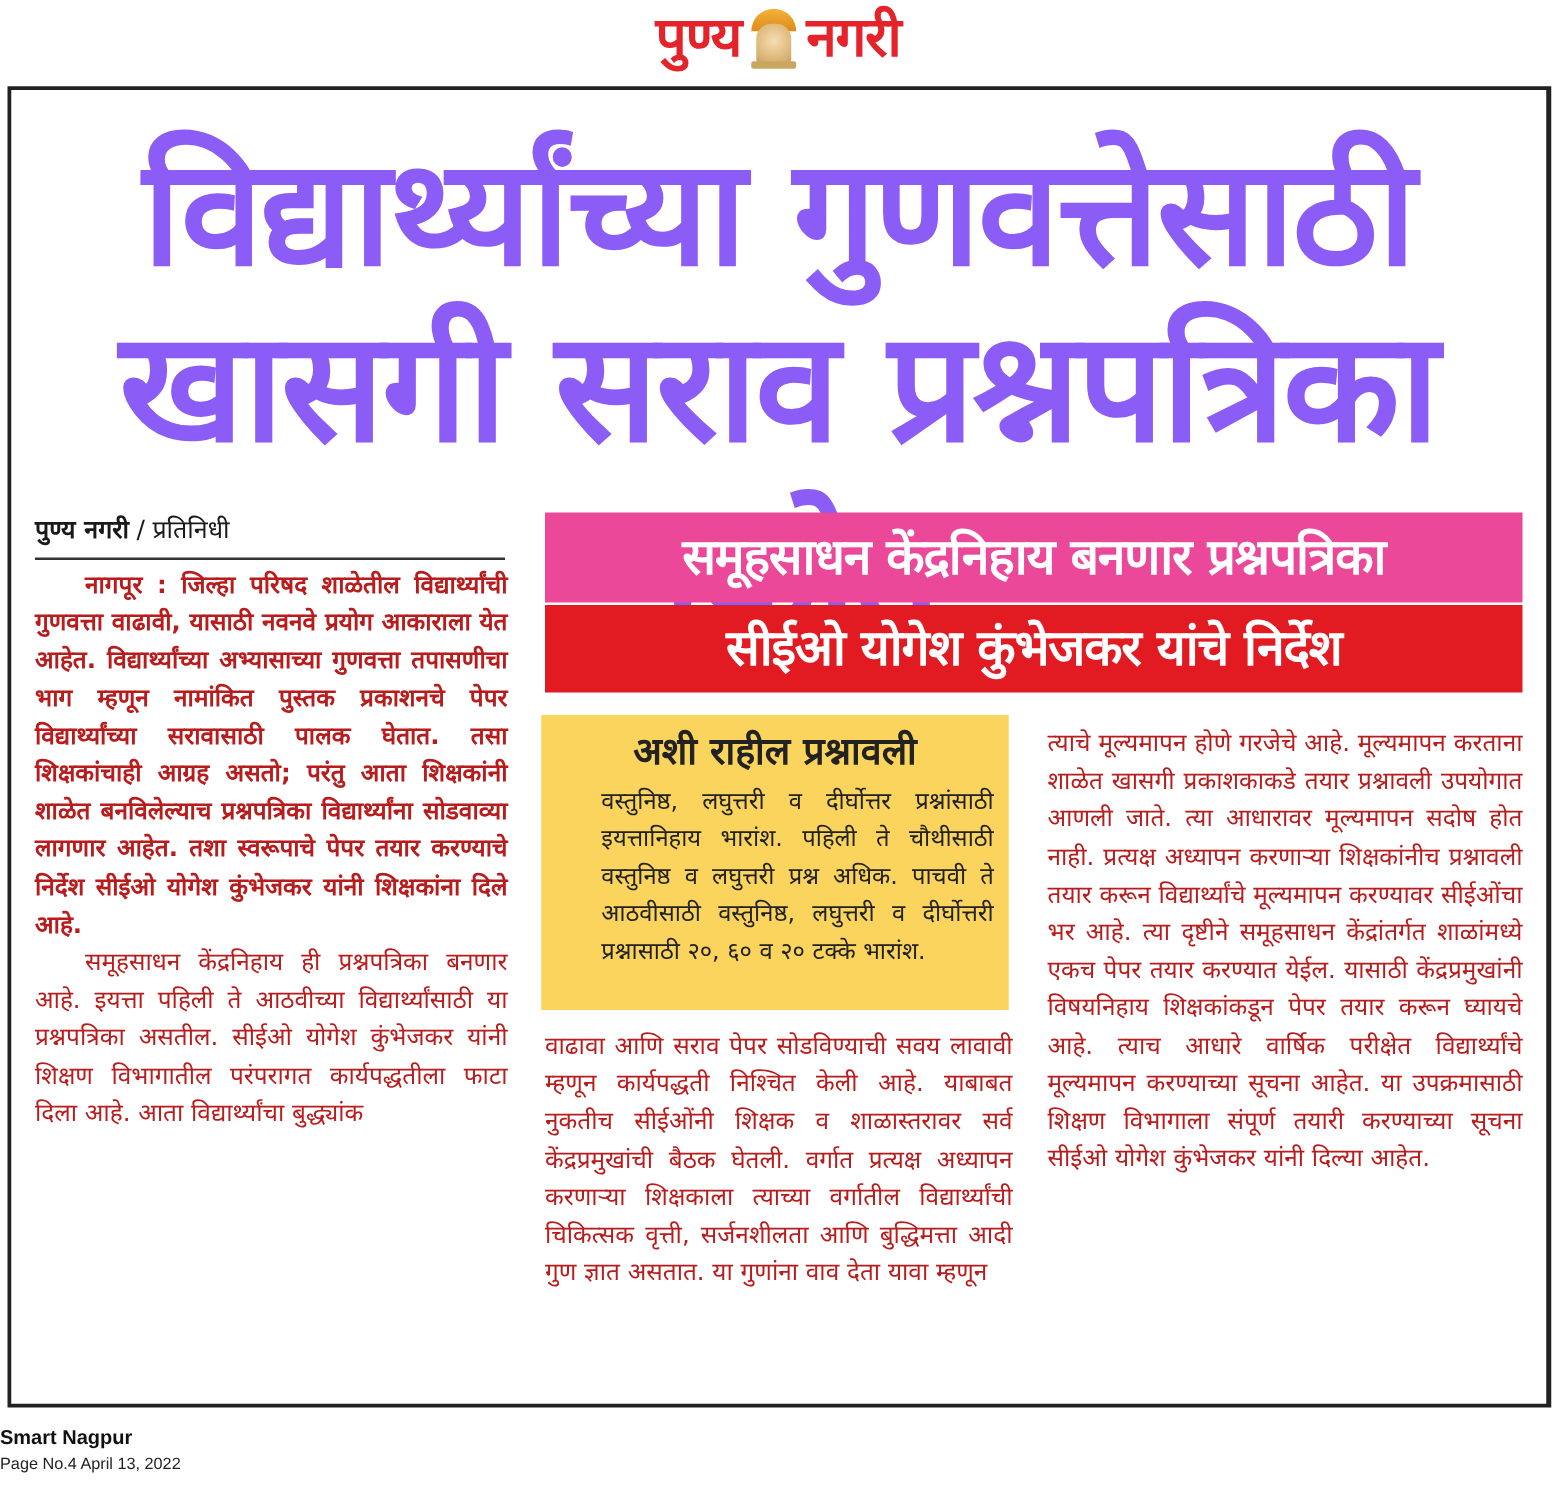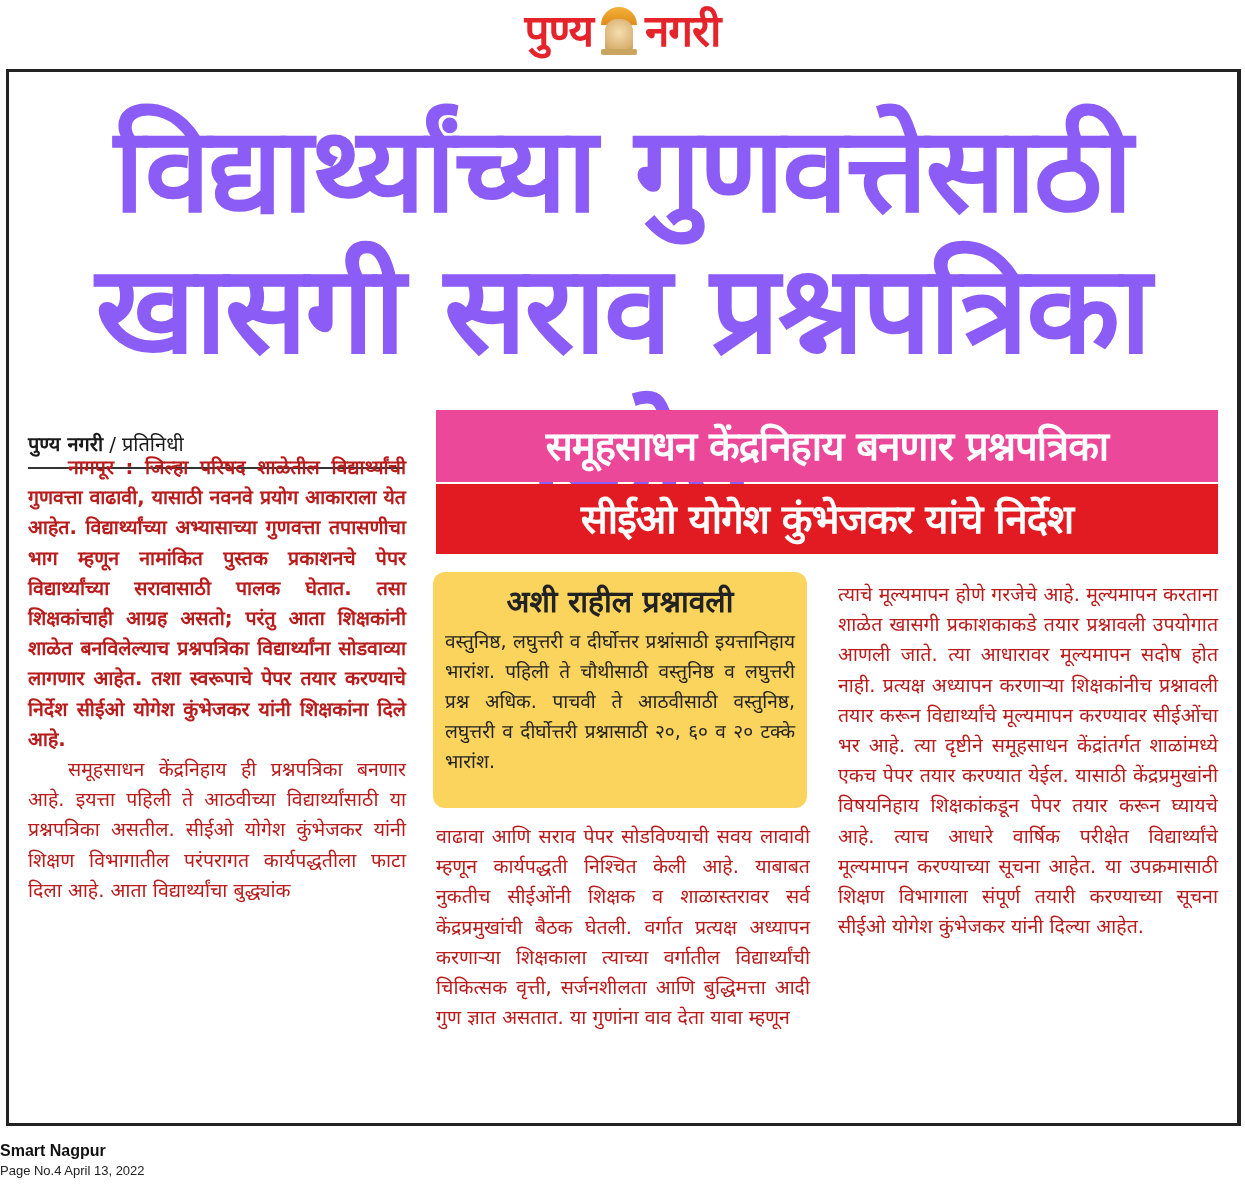--- a/index.html
+++ b/index.html
@@ -12,38 +12,38 @@
   .masthead .deity .arch { position: absolute; left: 2px; top: 2px; width: 36px; height: 18px; border-radius: 18px 18px 0 0; background: linear-gradient(#f3b23a, #e08a1a); }
   .masthead .deity .body { position: absolute; left: 6px; top: 14px; width: 28px; height: 34px; border-radius: 12px 12px 6px 6px; background: radial-gradient(circle at 50% 40%, #f5deb0, #d8b070 70%, #b8924a); }
   .masthead .deity .base { position: absolute; left: 2px; top: 44px; width: 36px; height: 6px; background: #c9a660; border-radius: 2px; }
 
   .frame { position: absolute; left: 6px; top: 69px; width: 1235px; height: 1057px; border: 3px solid #222; border-right-width: 4px; }
 
   .headline { position: absolute; left: 0; right: 0; text-align: center; font-weight: 900; color: #8b5cf6; font-family: "DejaVu Sans", sans-serif; letter-spacing: -2px; }
   .headline.l1 { top: 95px; font-size: 118px; line-height: 150px; }
   .headline.l2 { top: 235px; font-size: 122px; line-height: 150px; }
 
-  .byline { position: absolute; left: 28px; top: 429px; width: 376px; height: 40px; border-bottom: 2px solid #333; font-size: 20px; line-height: 30px; }
+  .byline { position: absolute; left: 28px; top: 408px; width: 376px; height: 40px; border-bottom: 2px solid #333; font-size: 20px; line-height: 30px; }
   .byline .pub { font-weight: 700; }
   .byline .sep { margin: 0 6px; }
 
   .col { position: absolute; font-size: 19.5px; line-height: 30.2px; text-align: justify; color: #b91c1c; }
   .col p { text-align: justify; }
   .col p.indent { text-indent: 40px; }
   .col.left { left: 28px; top: 453px; width: 378px; }
   .col.left p.lead { font-weight: 700; }
   .col.mid { left: 436px; top: 822px; width: 374px; }
   .col.right { left: 838px; top: 580px; width: 380px; }
 
   .kicker-black { position: absolute; left: 436px; top: 410px; width: 782px; height: 72px; background: #ec4899; color: #fff; font-weight: 900; font-size: 40px; line-height: 72px; text-align: center; letter-spacing: -1px; }
   .kicker-red { position: absolute; left: 436px; top: 484px; width: 782px; height: 70px; background: #e21b23; color: #fff; font-weight: 900; font-size: 40px; line-height: 70px; text-align: center; letter-spacing: -1px; }
 
-  .infobox { position: absolute; left: 433px; top: 572px; width: 374px; height: 236px; background: #fad45c; padding: 8px 12px; border-radius: 12px; }
+  .infobox { position: absolute; left: 433px; top: 572px; width: 374px; height: 236px; background: #fad45c; padding: 8px 12px; }
   .infobox .title { font-weight: 900; font-size: 30px; line-height: 44px; text-align: center; color: #222; }
-  .infobox .text { font-size: 19px; line-height: 30px; color: #222; text-align: justify; margin-top: 2px; }
+  .infobox .text { font-size: 19px; line-height: 30px; color: #222; text-align: justify; margin-top: 2px; margin-left: 36px; }
 
   .footer { position: absolute; left: 0; right: 0; top: 1140px; font-family: "Liberation Sans", sans-serif; }
   .footer .pub { font-weight: 700; font-size: 16px; line-height: 22px; color: #111; }
   .footer .meta { font-size: 13px; line-height: 18px; color: #222; }
 </style>
 </head>
 <body>
 
 <header class="masthead">
   <span class="brand">पुण्य</span>

